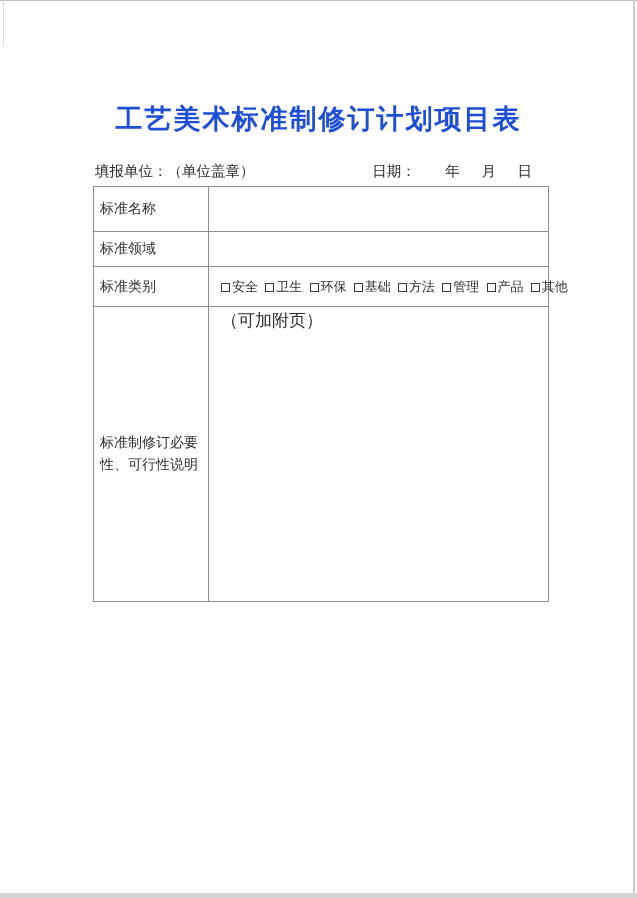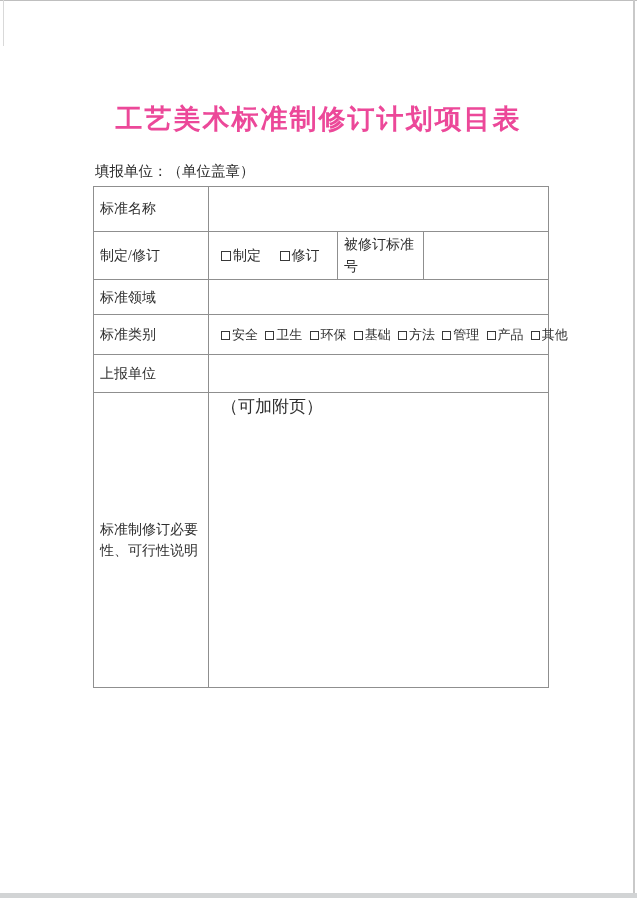--- a/index.html
+++ b/index.html
@@ -24,21 +24,21 @@
 
   .title {
     position: absolute;
     top: 101px;
     left: 0;
     width: 100%;
     text-align: center;
     font-size: 27px;
     font-weight: bold;
     letter-spacing: 2px;
-    color: #ec4899;
+    color: #1d4ed8;
   }
 
   .meta {
     position: absolute;
     top: 162px;
     left: 95px;
     width: 437px;
     display: flex;
     justify-content: space-between;
     align-items: flex-start;
@@ -115,69 +115,62 @@
 
   <div class="edge-top"></div>
   <div class="edge-right"></div>
   <div class="edge-bottom"></div>
   <div class="edge-left"></div>
 
   <h1 class="title">工艺美术标准制修订计划项目表</h1>
 
   <div class="meta">
     <span>填报单位：（单位盖章）</span>
+    <span class="date-group">
+      <span class="sep">日期：</span>
+      <span class="sep yr">年</span>
+      <span class="sep mo">月</span>
+      <span class="sep dy">日</span>
+    </span>
   </div>
 
   <table class="form-table">
     <colgroup>
       <col style="width:115px">
       <col style="width:129px">
       <col style="width:86px">
       <col style="width:125px">
     </colgroup>
 
     <tbody>
         <tr class="r1">
       <td class="label">标准名称</td>
       <td class="value" colspan="3"></td>
     </tr>
 
-    <tr class="r2">
-      <td class="label">制定/修订</td>
-      <td class="value fr-options">
-        <span class="opt"><span class="box"></span><span>制定</span></span>
-        <span class="opt"><span class="box"></span><span>修订</span></span>
-      </td>
-      <td class="label small-label">被修订标准号</td>
-      <td class="value"></td>
-    </tr>
 
     <tr class="r3">
       <td class="label">标准领域</td>
       <td class="value" colspan="3"></td>
     </tr>
 
     <tr class="r4">
       <td class="label">标准类别</td>
       <td class="value cat-cell" colspan="3">
         <span class="opt"><span class="box"></span><span>安全</span></span>
         <span class="opt"><span class="box"></span><span>卫生</span></span>
         <span class="opt"><span class="box"></span><span>环保</span></span>
         <span class="opt"><span class="box"></span><span>基础</span></span>
         <span class="opt"><span class="box"></span><span>方法</span></span>
         <span class="opt"><span class="box"></span><span>管理</span></span>
         <span class="opt"><span class="box"></span><span>产品</span></span>
         <span class="opt"><span class="box"></span><span>其他</span></span>
       </td>
     </tr>
 
-    <tr class="r5">
-      <td class="label">上报单位</td>
-      <td class="value" colspan="3"></td>
-    </tr>
 
     <tr class="r6">
       <td class="label">标准制修订必要性、可行性说明</td>
       <td class="value necessity-value" colspan="3">
         <span>（可加附页）</span>
         <span></span>
       </td>
     </tr>
 
   </tbody>

